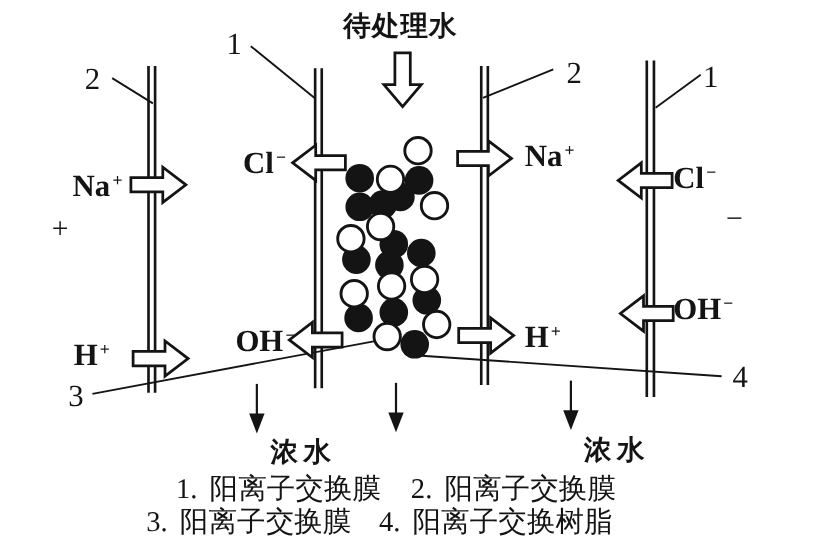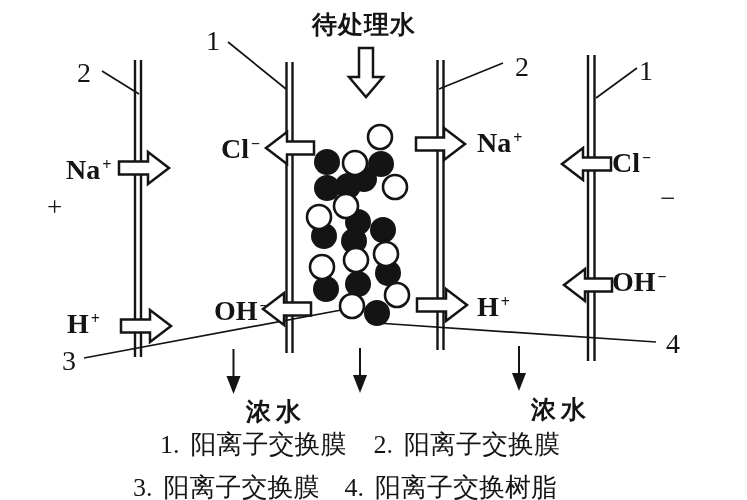--- a/index.html
+++ b/index.html
@@ -12,21 +12,21 @@
   .title{font-size:25px;letter-spacing:1px;font-weight:600;}
   .callout{font-size:28px;}
   .ion{font-size:28px;font-weight:700;}
   .ion .chg{display:inline-block;font-size:16px;font-weight:700;transform:translateY(-9px);margin-left:2px;}
   .electrode{font-size:27px;font-weight:400;}
   .water{font-size:25px;font-weight:600;letter-spacing:5px;margin-left:40px;}
   .legend-line{position:absolute;line-height:1;white-space:nowrap;font-size:26px;}
   .legend-item{display:inline-block;}
   .legend-item .num{margin-right:11px;}
   .legend-gap1{margin-left:27px;}
-  .legend-gap2{margin-left:25px;margin-top:13px;}
+  .legend-gap2{margin-left:25px;}
   .mem{stroke:#141414;stroke-width:2.4;fill:none;}
   .lead{stroke:#141414;stroke-width:1.7;fill:none;}
   .blockarrow{fill:#ffffff;stroke:#141414;stroke-width:2.5;stroke-linejoin:miter;}
   .thin{stroke:#141414;stroke-width:2;fill:none;}
   .head{fill:#141414;stroke:none;}
 </style>
 </head>
 <body>
 
 <div class="stage">

